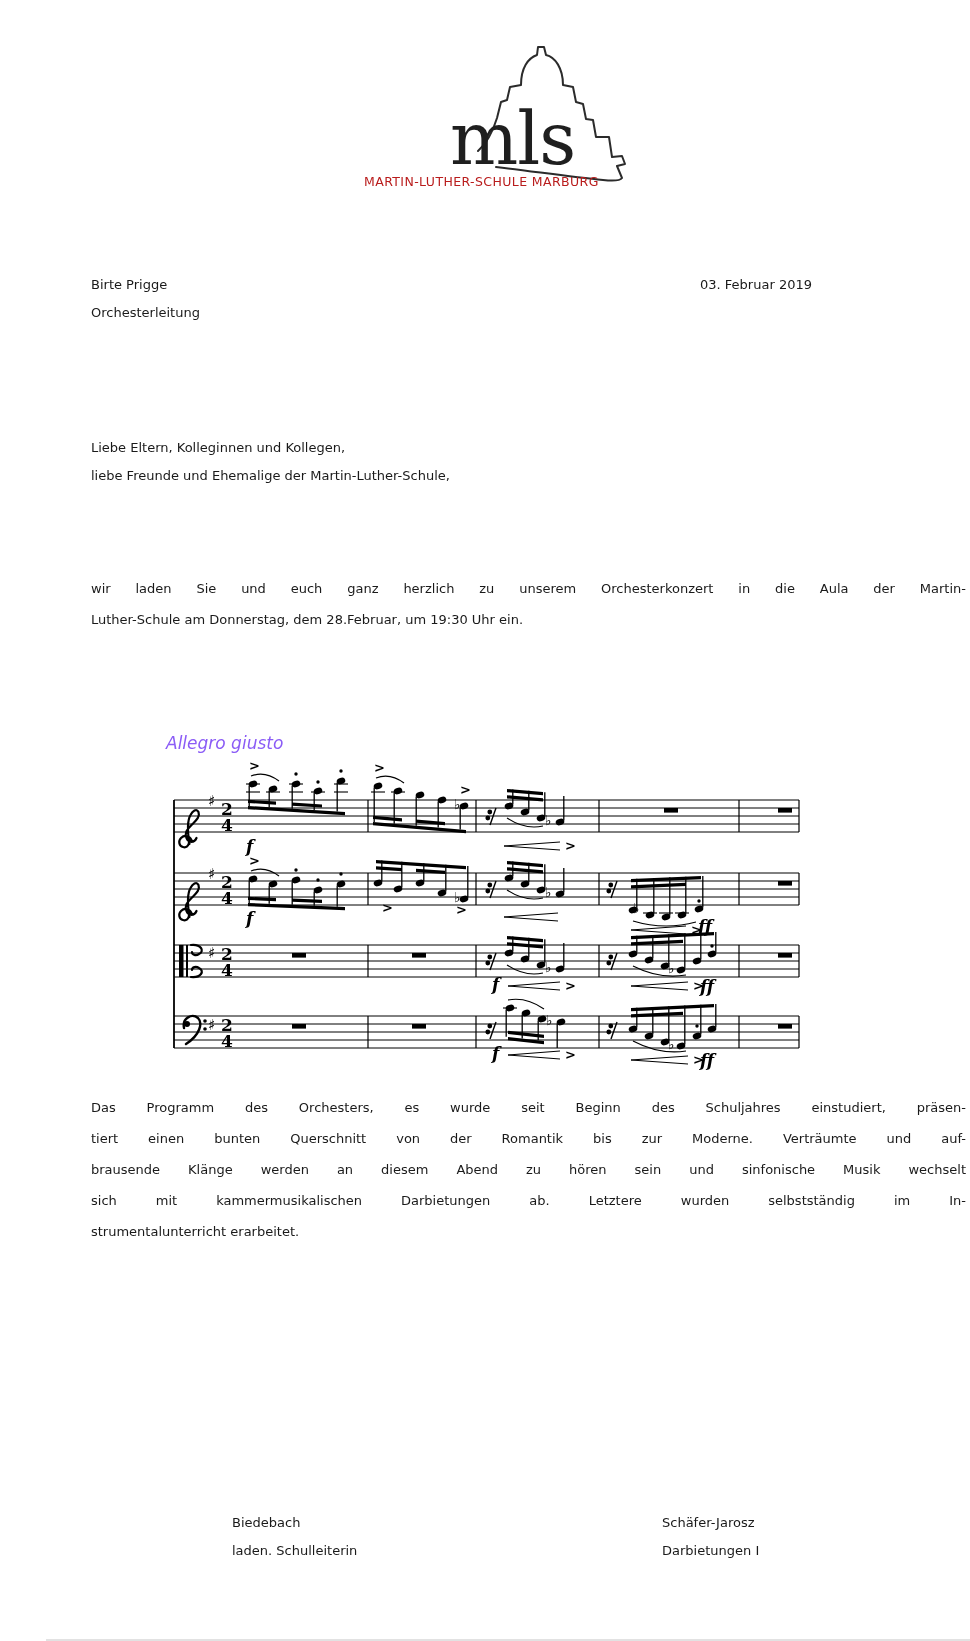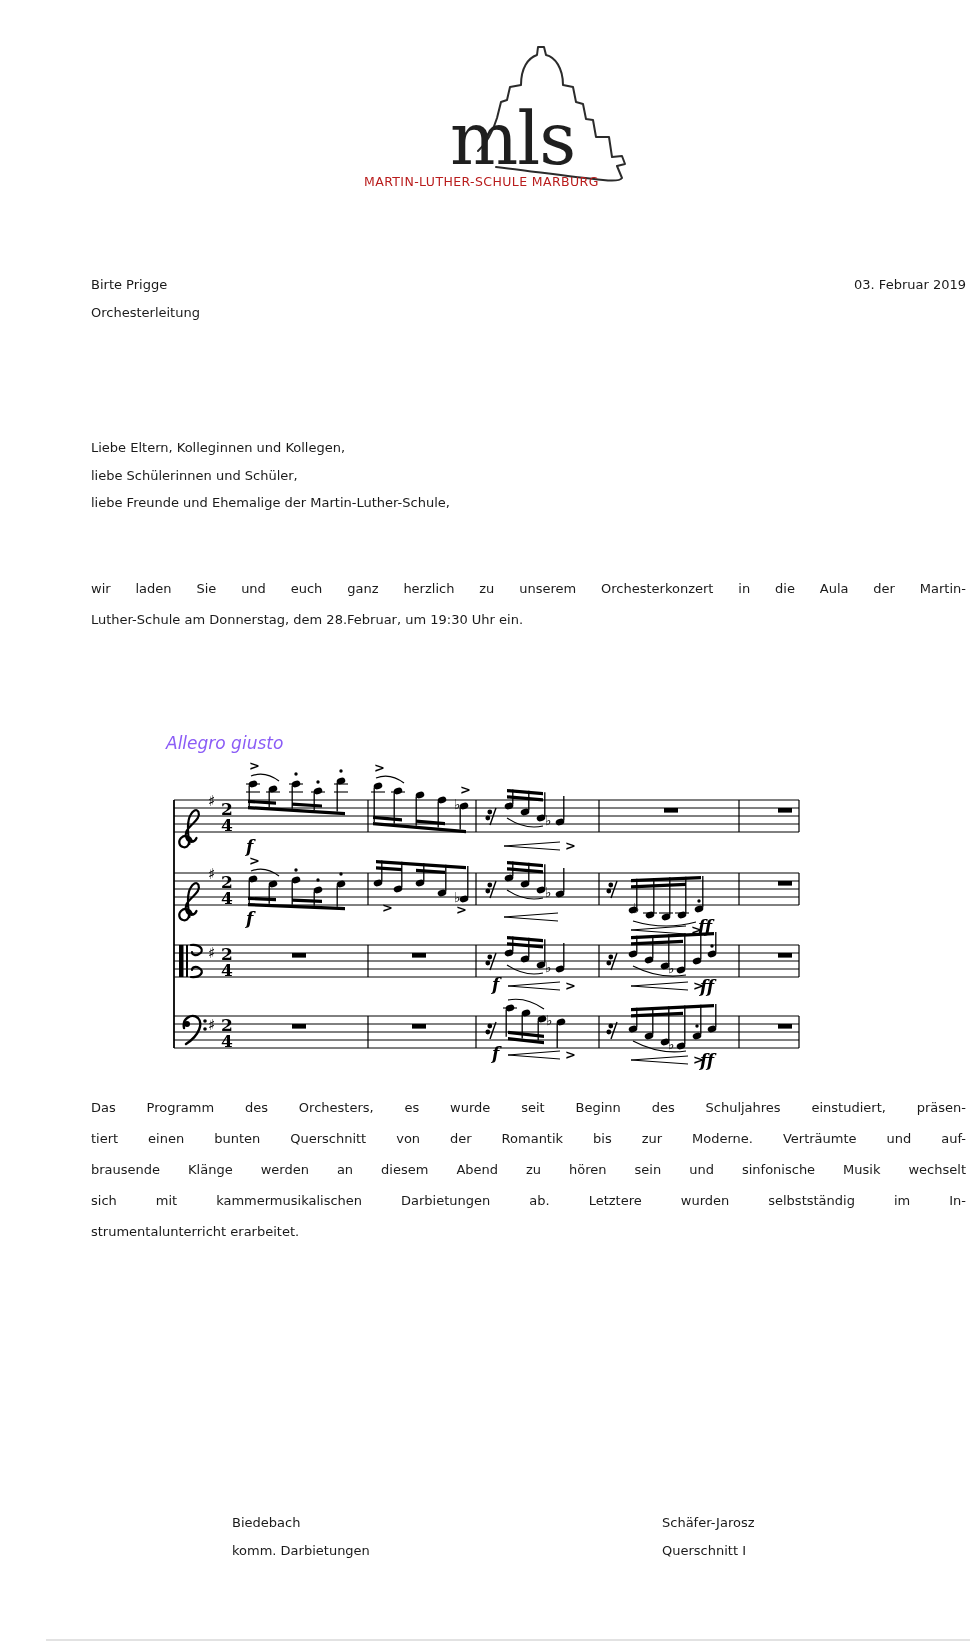--- a/index.html
+++ b/index.html
@@ -33,25 +33,24 @@
                C 447,131 441,143 432,151" fill="none" stroke="#2b2b2b" stroke-width="2" stroke-linejoin="round" stroke-linecap="round"></path>
     </svg>
     <div class="abs mls-mono" style="left:404px;top:103px;">mls</div>
     <div class="abs logo-cap" style="left:318px;top:174px;">MARTIN-LUTHER-SCHULE MARBURG</div>
   </div>
 
   <div class="abs body-text lh28" style="left:45px;top:271px;width:500px;">
     <div>Birte Prigge</div>
     <div>Orchesterleitung</div>
   </div>
-  <div class="abs body-text lh28 right" style="left:500px;top:271px;width:420px;">03. Februar 2019</div>
+  <div class="abs body-text lh28 right" style="left:500px;top:271px;width:420px;text-align:center;">03. Februar 2019</div>
 
   <div class="abs body-text lh27" style="left:45px;top:434px;width:875px;">
       <div>Liebe Eltern, Kolleginnen und Kollegen,</div>
-      <div>liebe Schülerinnen und Schüler,</div>
       <div>liebe Freunde und Ehemalige der Martin-Luther-Schule,</div>
     </div>
 
   <div class="abs body-text lh31 justify" style="left:45px;top:573px;width:875px;">
       <div class="jl">wir laden Sie und euch ganz herzlich zu unserem Orchesterkonzert in die Aula der Martin-</div>
       <div>Luther-Schule am Donnerstag, dem 28.Februar, um 19:30 Uhr ein.</div>
     </div>
 
   <div class="abs tempo" style="left:120px;top:733px;">Allegro giusto</div>
 
@@ -362,21 +361,21 @@
       <div class="jl">tiert einen bunten Querschnitt von der Romantik bis zur Moderne. Verträumte und auf-</div>
       <div class="jl">brausende Klänge werden an diesem Abend zu hören sein und sinfonische Musik wechselt</div>
       <div class="jl">sich mit kammermusikalischen Darbietungen ab. Letztere wurden selbstständig im In-</div>
       <div>strumentalunterricht erarbeitet.</div>
     </div>
   <div class="abs body-text lh31 justify" style="left:45px;top:1276px;width:875px;">
     </div>
 
   <div class="abs sig" style="left:186px;top:1509px;">
     <div>Biedebach</div>
-    <div>komm. Darbietungen</div>
+    <div>laden. Schulleiterin</div>
   </div>
   <div class="abs sig" style="left:616px;top:1509px;">
     <div>Schäfer-Jarosz</div>
-    <div>Querschnitt I</div>
+    <div>Darbietungen I</div>
   </div>
 
   <div class="abs bottom-rule" style="left:0;top:1639px;width:970px;height:2px;"></div>
 </div>
 
 </body></html>

